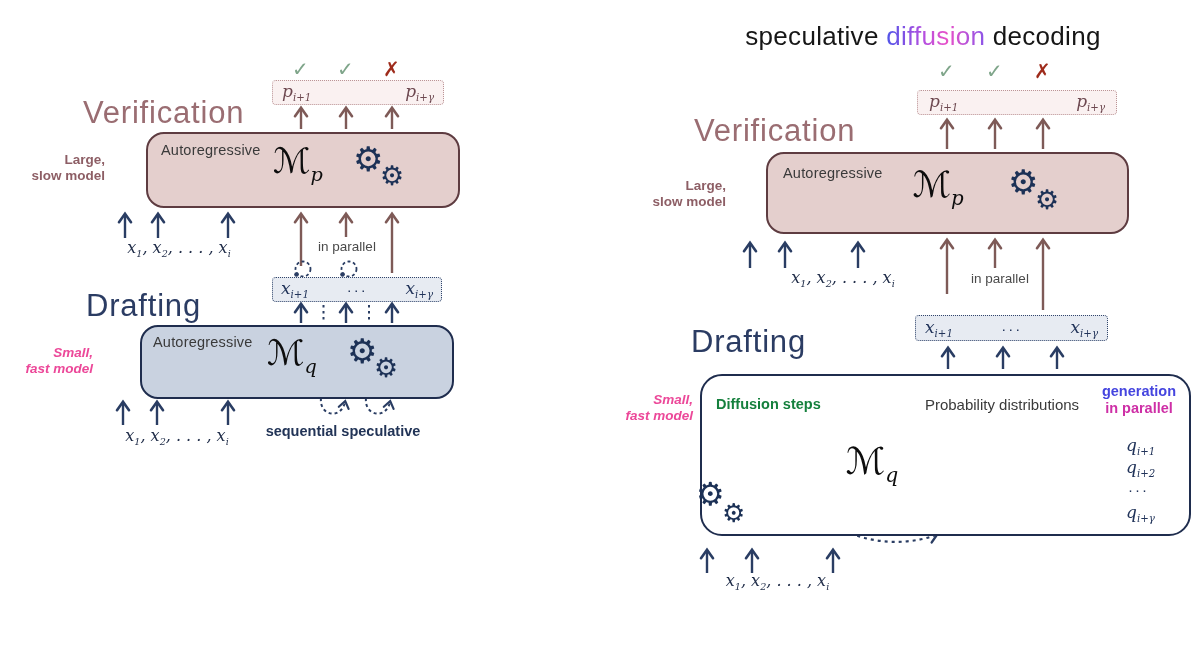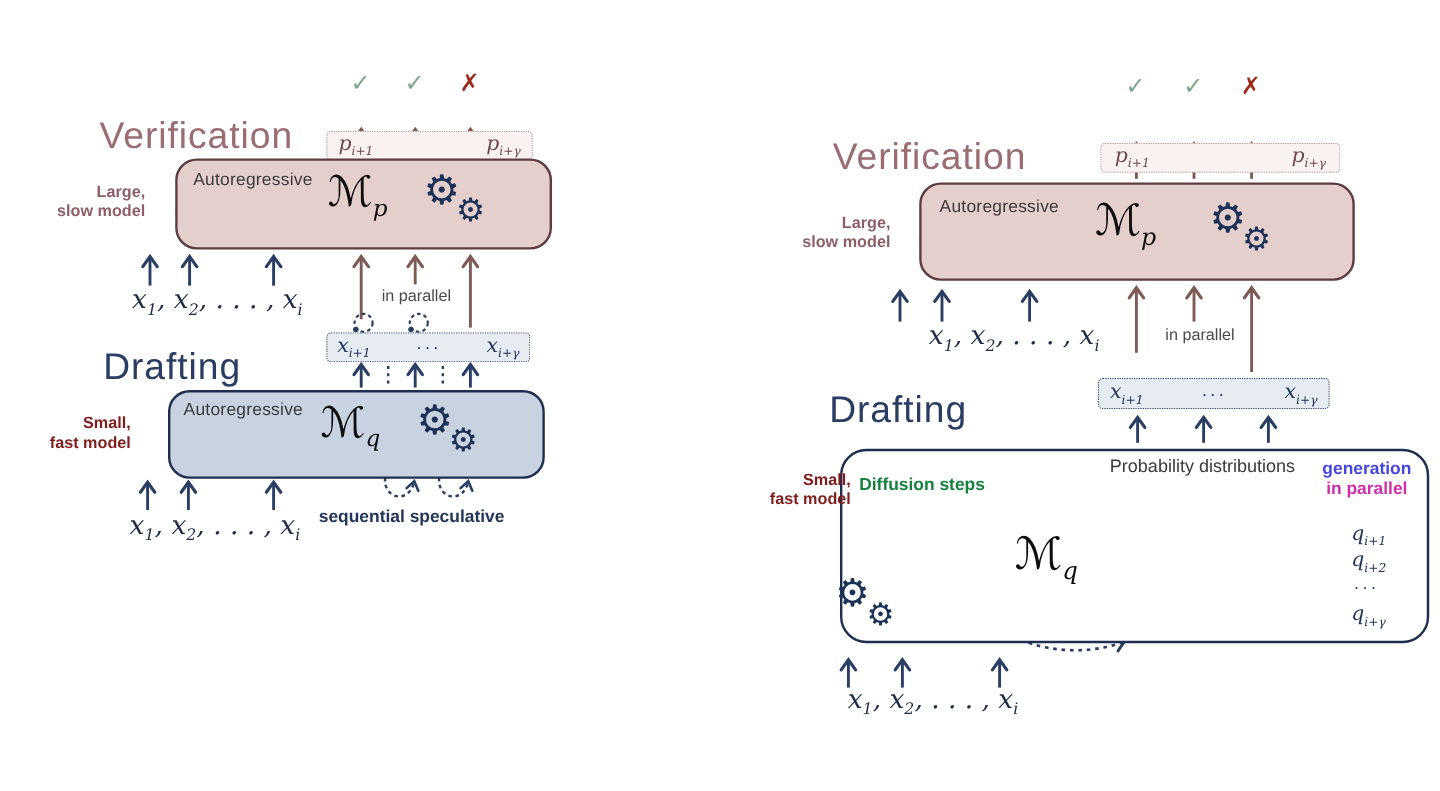--- a/index.html
+++ b/index.html
@@ -1,47 +1,47 @@
 <!DOCTYPE html>
 <html><head>
 <meta charset="utf-8">
 <style>
   html,body{margin:0;padding:0;background:#fff;}
   #stage{position:relative;width:1200px;height:659px;background:#ffffff;overflow:hidden;
          font-family:"Liberation Sans",sans-serif;}
   .abs{position:absolute;}
   .center{text-align:center;}
-  .right-al{text-align:right;margin-left:16px;}
+  .right-al{text-align:right;}
   .panel-title{font-size:25px;color:#161616;letter-spacing:.3px;}
   .stage-heading{font-size:31px;letter-spacing:.8px;line-height:1;}
   .head-verif{color:#9a6d72;}
   .head-draft{color:#2b3c63;}
   .mini-label{font-size:13.5px;font-weight:bold;line-height:1.2;}
   .lab-mauve{color:#8d5e65;}
-  .lab-navy{color:#7f1d1d;}
+  .lab-navy{color:#ec4899;font-style:italic;}
   .mode-label{font-size:14.5px;color:#3a3a3a;letter-spacing:.2px;}
   .math{font-family:"DejaVu Serif","DejaVu Sans",serif;font-style:italic;}
   .math sub{font-size:.6em;}
   .tokbox{border-radius:4px;display:flex;align-items:center;justify-content:space-between;}
-  .pbox{background:#faf1f1;border:1.6px dotted #bb9496;margin-top:29px;}
+  .pbox{background:#faf1f1;border:1.6px dotted #bb9496;}
   .xbox{background:#e7ebf2;border:1.6px dotted #31456b;}
   .ptok{color:#6d4850;font-size:17px;}
   .xtok{color:#22345a;font-size:17px;}
   .dots{color:#22345a;font-size:15px;letter-spacing:2px;font-style:normal;}
   .modelbox{border-radius:18px;margin-left:33px;}
   .vbox{background:#e4cfcd;border:2.5px solid #5e3c41;}
   .dbox{background:#c9d2e0;border:2.5px solid #1f2d4e;}
   .dbox-r{background:#ffffff;border:2.5px solid #1f2d4e;border-radius:22px;}
   .mname{font-size:35px;color:#0d0d0d;font-family:"DejaVu Serif","DejaVu Sans",serif;}
   .mname sub{font-size:.55em;font-style:italic;}
   .gear{color:#1c3156;font-family:"DejaVu Sans",sans-serif;line-height:1;}
   .mark{font-size:20px;font-weight:bold;font-family:"DejaVu Sans",sans-serif;}
   .ok{color:#7fa58a;}
   .bad{color:#9e2b1b;}
-  .inputs{font-size:22px;color:#1e2b47;white-space:nowrap;}
+  .inputs{font-size:16px;color:#1e2b47;white-space:nowrap;}
   .inpar{font-size:13.5px;color:#4a4a4a;}
   .seqgen{font-size:14.5px;font-weight:bold;color:#223457;}
   .diffsteps{font-size:14.5px;font-weight:bold;color:#15803d;}
   .probdist{font-size:15px;color:#3a3a3a;}
   .gen1{font-size:14.5px;font-weight:bold;color:#4545df;}
   .gen2{font-size:14.5px;font-weight:bold;color:#ce2fa6;}
   .qlab{font-size:17px;color:#22345a;}
   .grad{background:linear-gradient(90deg,#4f55e8 0%,#b44fe0 38%,#e850c8 62%,#8b55e8 100%);
         -webkit-background-clip:text;background-clip:text;color:transparent;}
   .caption{font-family:"Liberation Serif",serif;font-size:21px;color:#0e0e0e;}
@@ -300,20 +300,23 @@
     <div>Small,</div>
       <div>fast model</div>
   </div>
 
   <div class="abs math inputs center" style="left:108px;top:426px;width:138px">
     <span>x</span><sub>1</sub><span>, </span><span>x</span><sub>2</sub><span>, . . . , </span><span>x</span><sub>i</sub>
   </div>
 
   <div class="abs seqgen center" style="left:262px;top:423px;width:162px">sequential speculative</div>
 
+  <div class="abs panel-title center" style="left:700px;top:21px;width:446px;font-size:26px">
+    <span>speculative </span><span class="grad">diffusion</span><span> decoding</span>
+  </div>
 
   <span class="abs mark ok" style="left:938px;top:59px">✓</span>
   <span class="abs mark ok" style="left:986px;top:59px">✓</span>
   <span class="abs mark bad" style="left:1034px;top:59px">✗</span>
 
   <div class="abs tokbox pbox" style="left:917px;top:90px;width:176px;height:23px;padding:0 11px">
     <span class="math ptok"><span>p</span><sub>i+1</sub></span>
     <span class="math ptok"><span>p</span><sub>i+γ</sub></span>
   </div>
 
@@ -340,21 +343,21 @@
   <div class="abs tokbox xbox" style="left:915px;top:315px;width:173px;height:24px;padding:0 9px">
     <span class="math xtok"><span>x</span><sub>i+1</sub></span>
     <span class="dots">···</span>
     <span class="math xtok"><span>x</span><sub>i+γ</sub></span>
   </div>
 
   <div class="abs stage-heading head-draft" style="left:691px;top:326px">Drafting</div>
 
   <div class="abs dbox-r" style="left:700px;top:374px;width:487px;height:158px">
     <div class="abs diffsteps" style="left:14px;top:20px">Diffusion steps</div>
-    <div class="abs probdist center" style="left:210px;top:4px;width:180px">Probability distributions</div>
+    <div class="abs probdist center" style="left:210px;top:20px;width:180px">Probability distributions</div>
     <div class="abs gen1 center" style="left:392px;top:7px;width:90px">generation</div>
     <div class="abs gen2 center" style="left:392px;top:24px;width:90px">in parallel</div>
     <div class="abs mname center" style="left:120px;top:64px;width:100px;font-size:37px"><span>ℳ</span><sub class="math">q</sub></div>
     <span class="abs gear" style="left:-6px;top:102px;font-size:32px">⚙</span>
     <span class="abs gear" style="left:20px;top:124px;font-size:26px">⚙</span>
     <div class="abs math qlab" style="left:424px;top:59px"><span>q</span><sub>i+1</sub></div>
     <div class="abs math qlab" style="left:424px;top:81px"><span>q</span><sub>i+2</sub></div>
     <div class="abs dots" style="left:426px;top:105px">···</div>
     <div class="abs math qlab" style="left:424px;top:126px"><span>q</span><sub>i+γ</sub></div>
   </div>

